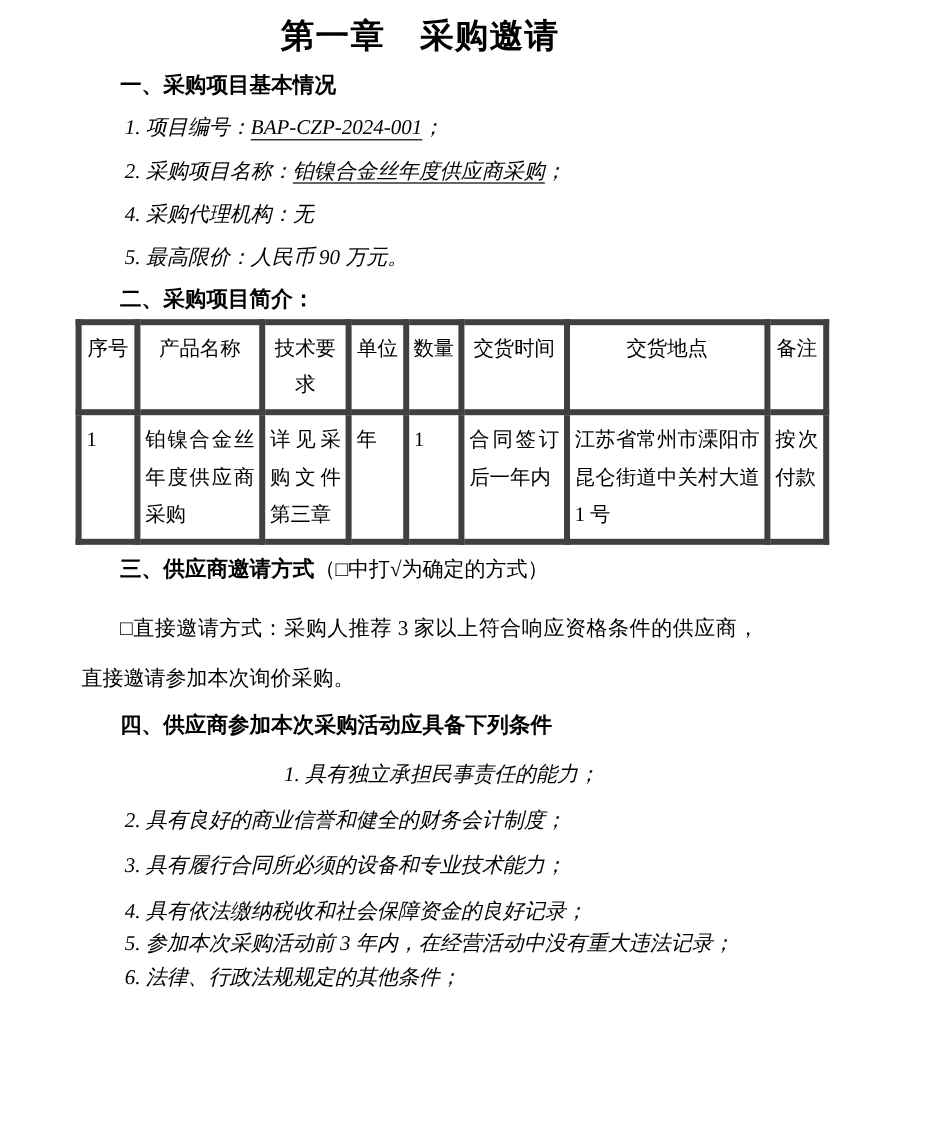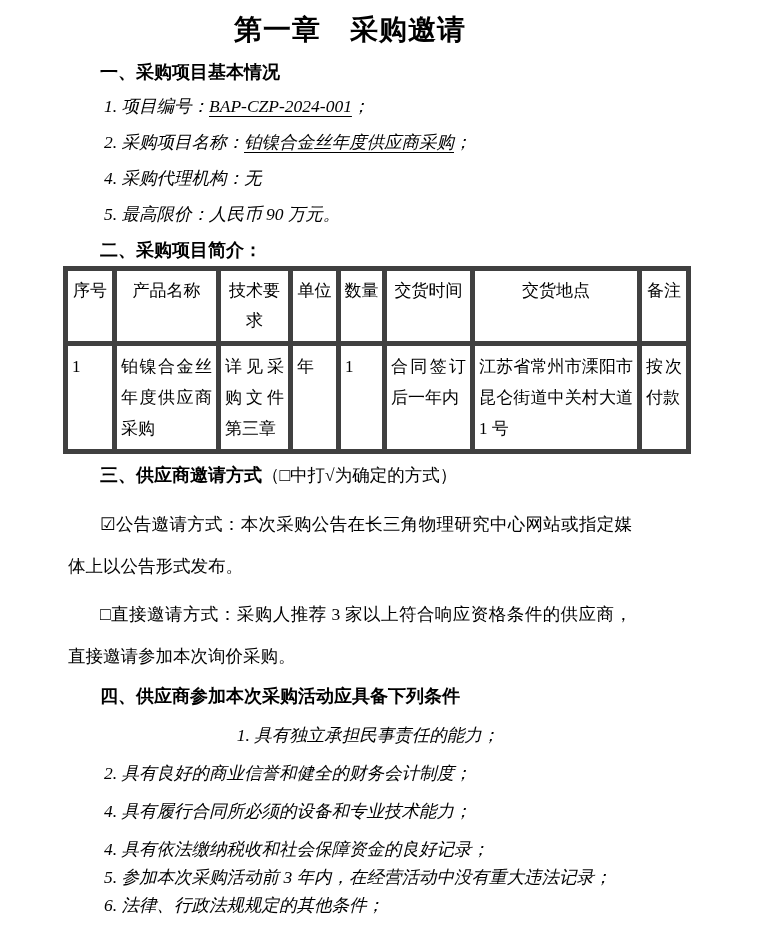--- a/index.html
+++ b/index.html
@@ -107,26 +107,25 @@
         <td class="plain">1</td>
         <td>合同签订后一年内</td>
         <td>江苏省常州市溧阳市昆仑街道中关村大道 1 号</td>
         <td>按次付款</td>
       </tr>
     </tbody>
   </table>
 
   <div class="sec-heading" style="margin-top:10px;margin-bottom:16px;"><span>三、供应商邀请方式</span><span class="note">（□中打√为确定的方式）</span></div>
 
-  <p class="para"><span>☑</span><span>公告邀请方式：本次采购公告在长三角物理研究中心网站或指定媒体上以公告形式发布。</span></p>
 
   <p class="para wrapless"><span>□</span><span>直接邀请方式：采购人推荐 3 家以上符合响应资格条件的供应商，直接邀请参加本次询价采购。</span></p>
 
   <div class="sec-heading" style="margin-top:8px;margin-bottom:18px;">四、供应商参加本次采购活动应具备下列条件</div>
 
   <p class="line-item" style="margin-bottom:16px;text-align:center;">1. 具有独立承担民事责任的能力；</p>
   <p class="line-item" style="margin-bottom:16px;">2. 具有良好的商业信誉和健全的财务会计制度；</p>
-  <p class="line-item" style="margin-bottom:16px;">4. 具有履行合同所必须的设备和专业技术能力；</p>
+  <p class="line-item" style="margin-bottom:16px;">3. 具有履行合同所必须的设备和专业技术能力；</p>
   <p class="line-item tight">4. 具有依法缴纳税收和社会保障资金的良好记录；</p>
   <p class="line-item tight">5. 参加本次采购活动前 3 年内，在经营活动中没有重大违法记录；</p>
   <p class="line-item tight">6. 法律、行政法规规定的其他条件；</p>
 
 </div>
 
 </body></html>

